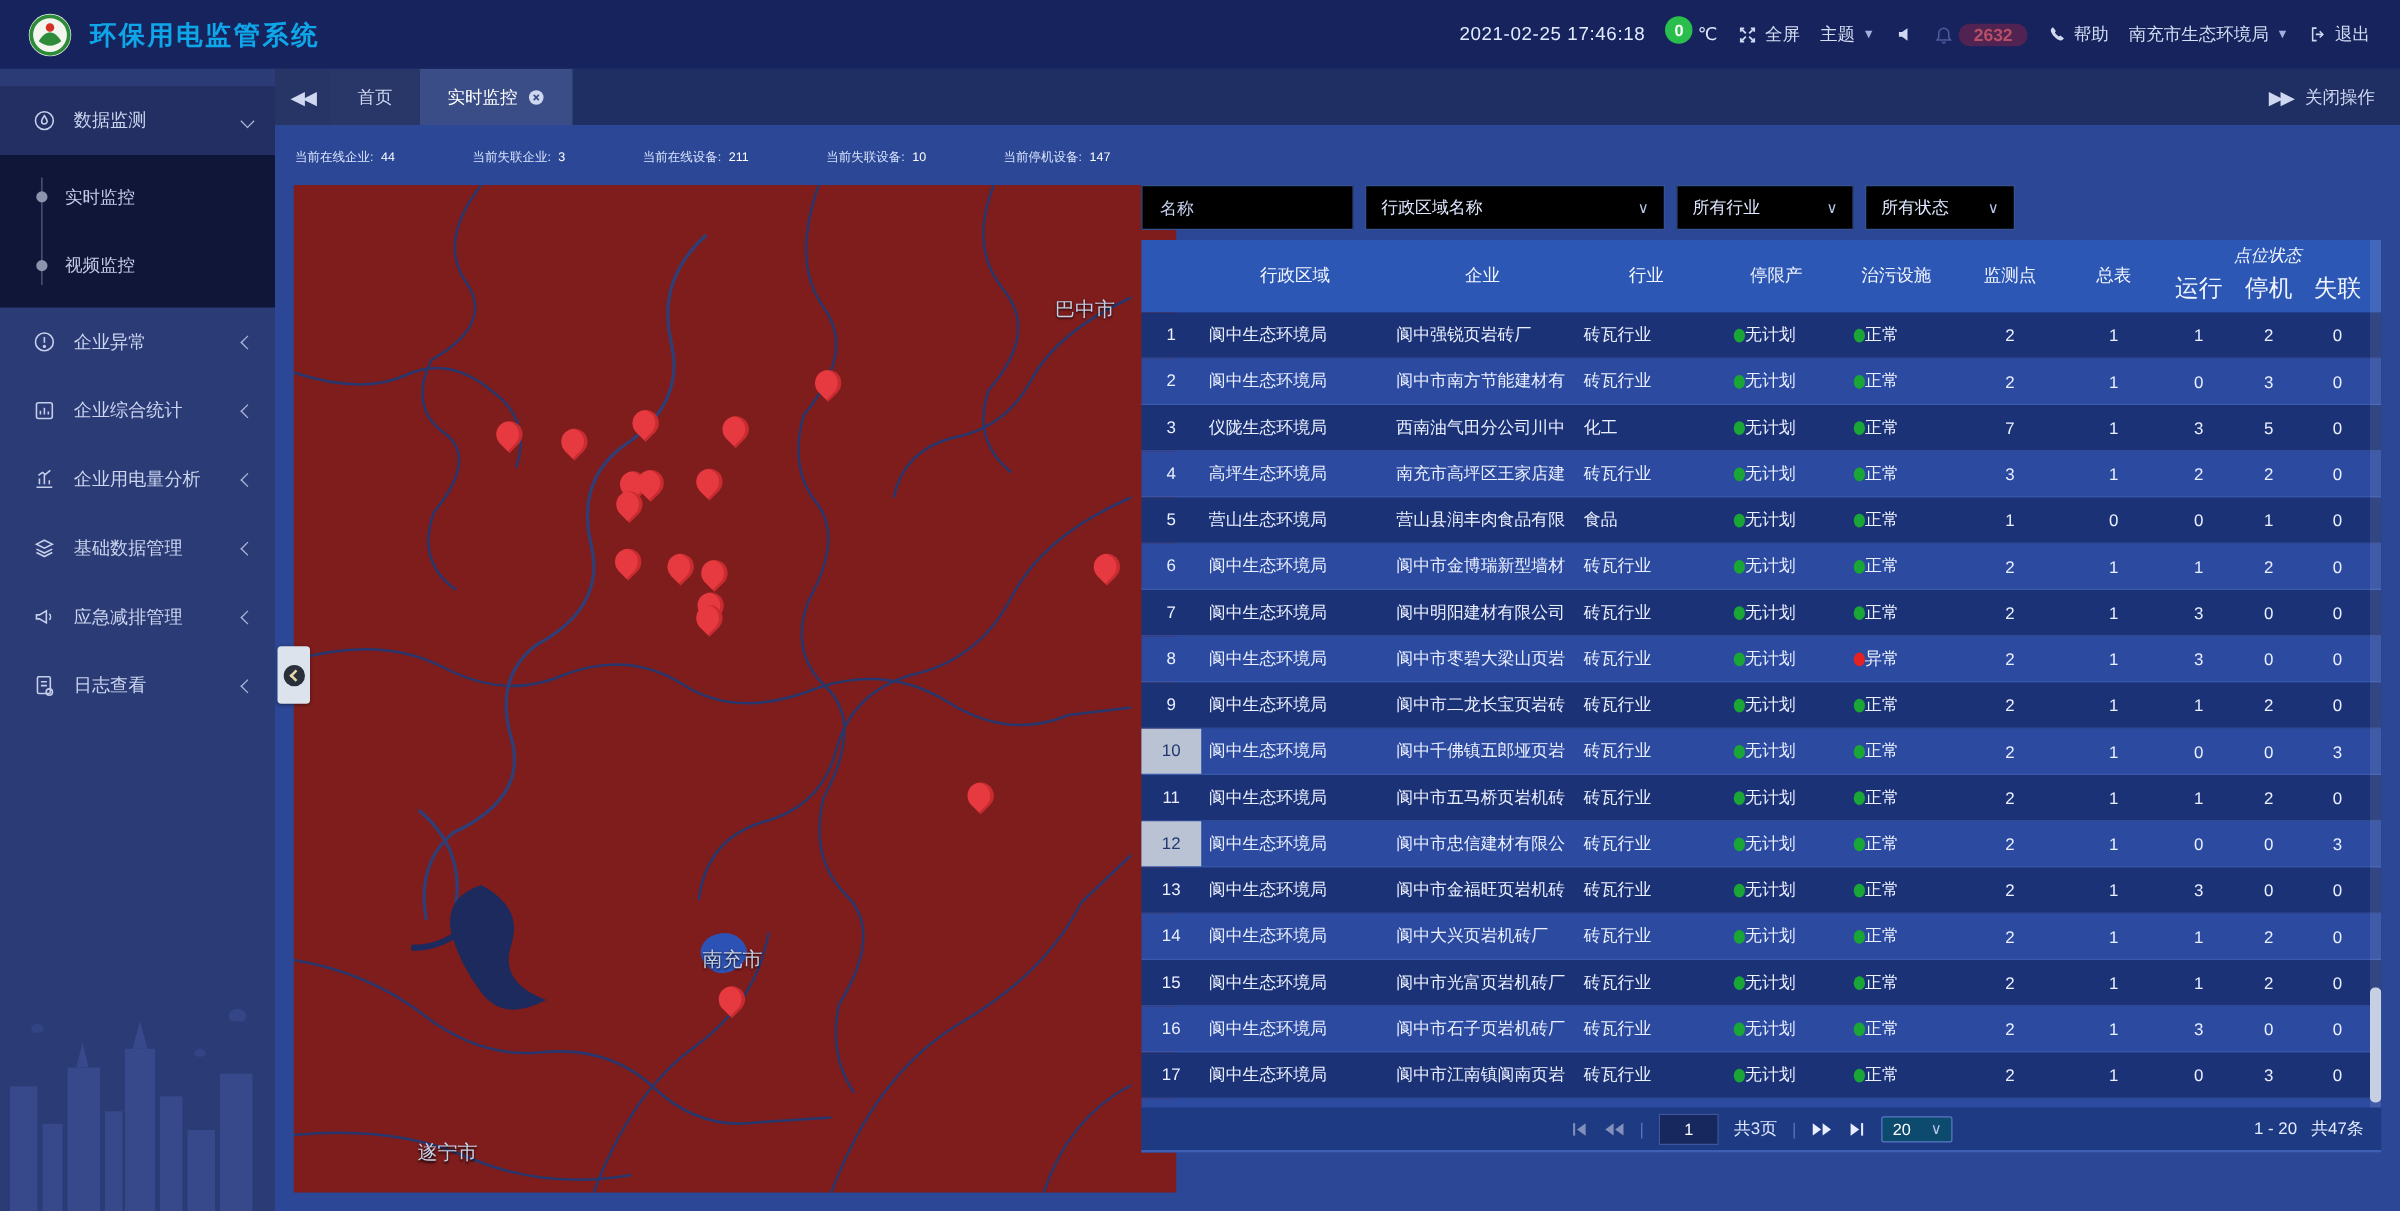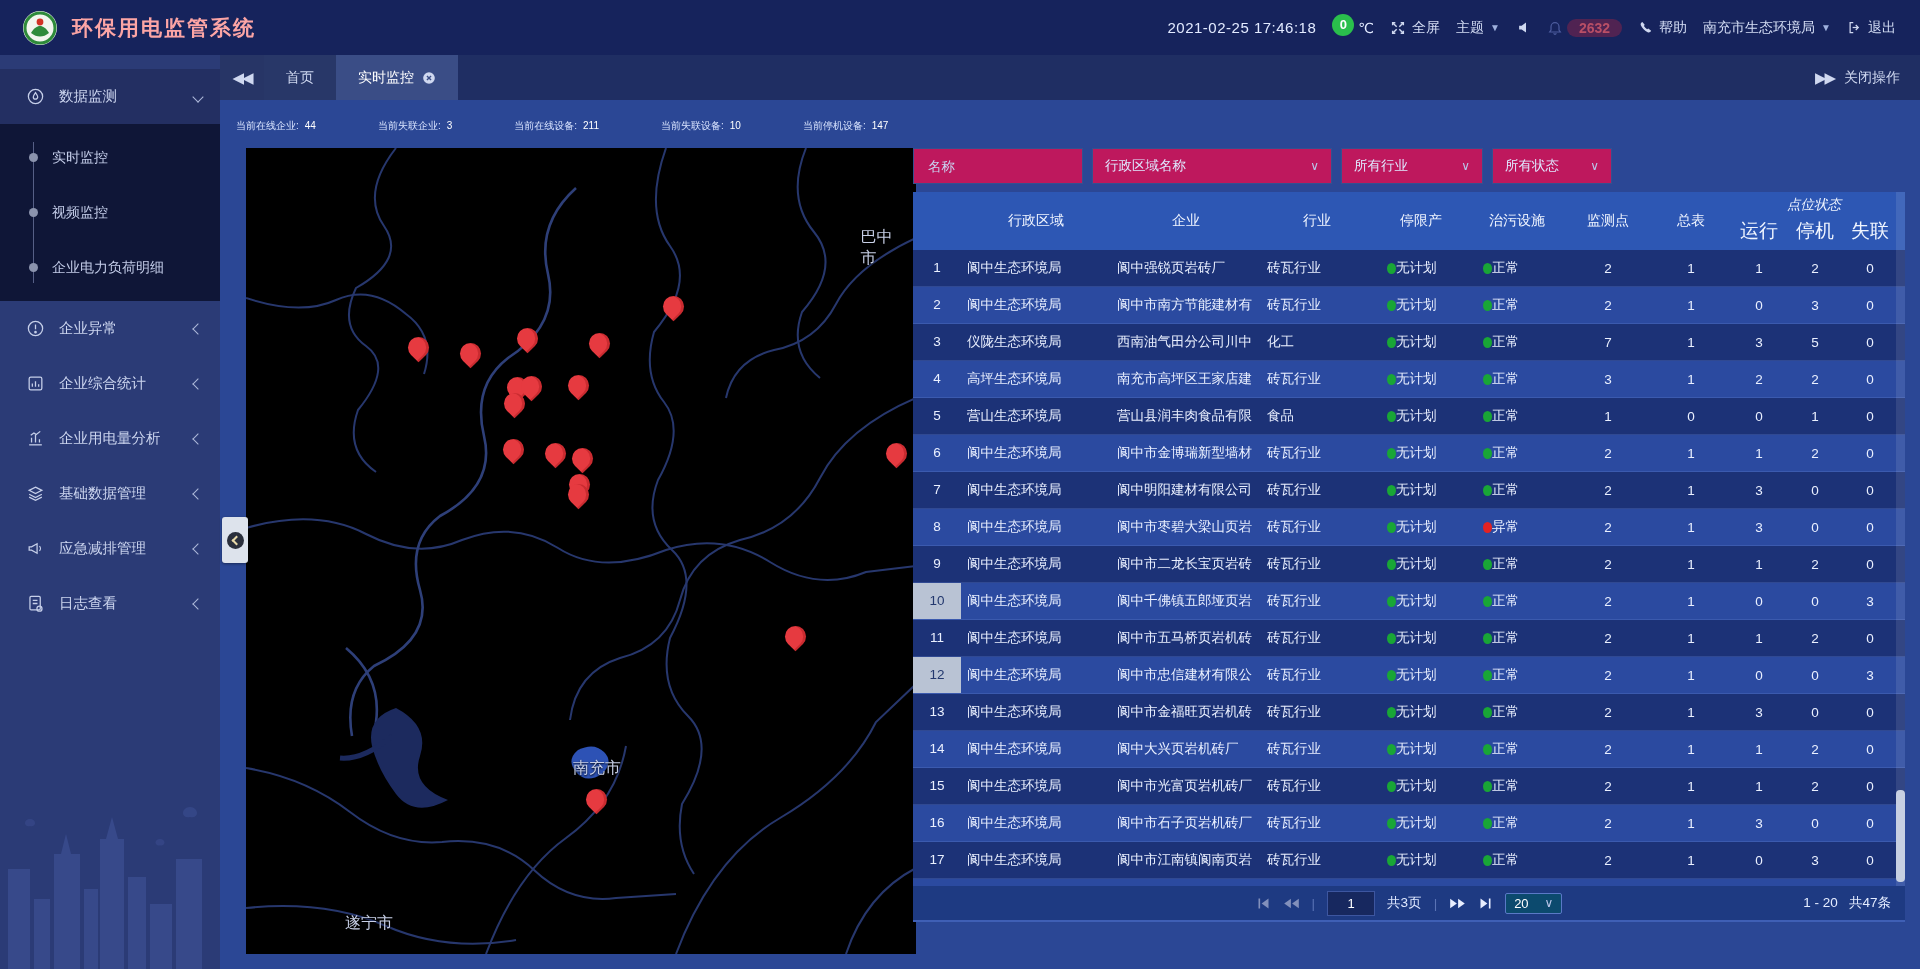--- a/index.html
+++ b/index.html
@@ -2,21 +2,21 @@
 <html><head>
 <meta charset="utf-8">
 <style>
   html,body{margin:0;padding:0;background:#0b1333;}
   body{font-family:"Liberation Sans","DejaVu Sans",sans-serif;-webkit-font-smoothing:antialiased;}
   #app{position:relative;width:1920px;height:969px;background:#2b4795;overflow:hidden;}
 
   
   #topbar{position:absolute;left:0;top:0;width:1920px;height:55px;background:#16235c;display:flex;align-items:center;z-index:30;}
   #logo{width:36px;height:36px;margin-left:22px;flex:none;}
-  #app-title{color:#fca5a5;font-size:21px;font-weight:bold;letter-spacing:2px;margin-left:14px;text-align:center;}
+  #app-title{color:#0ea5e9;font-size:21px;font-weight:bold;letter-spacing:2px;margin-left:14px;text-align:center;}
   #topbar-right{margin-left:auto;display:flex;align-items:center;gap:16px;padding-right:24px;color:#d5def5;font-size:14px;}
   #datetime{font-size:15px;color:#e2eaff;letter-spacing:.5px;}
   .temp-wrap{display:flex;align-items:flex-start;gap:4px;}
   .temp-circle{width:22px;height:22px;border-radius:50%;background:#2abf4c;color:#fff;font-size:13px;font-weight:bold;display:flex;align-items:center;justify-content:center;margin-top:-6px;}
   .temp-unit{color:#e2eaff;font-size:14px;}
   .top-item{display:flex;align-items:center;gap:6px;cursor:pointer;white-space:nowrap;}
   .caret{font-size:10px;color:#9fb0dd;}
   .badge-pill{background:rgba(150,35,70,.45);color:#b94f66;font-weight:bold;font-size:14px;border-radius:10px;padding:1px 12px;margin-left:-2px;}
   .icon-svg{display:block;}
 
@@ -42,31 +42,31 @@
   .tab.active{background:#3a4d86;color:#fff;}
   #tabbar-right{margin-left:auto;display:flex;align-items:center;gap:10px;padding-right:20px;color:#cfd8f0;font-size:14px;cursor:pointer;}
   .dbl-chev{font-size:15px;color:#cfd8f0;letter-spacing:-2px;}
 
   
   #stats{position:absolute;left:236px;top:108px;width:1670px;height:36px;display:flex;align-items:center;gap:62px;}
   .stat{color:#d9e4ff;font-size:10px;white-space:nowrap;}
   .stat b{font-weight:normal;color:#ffffff;margin-left:6px;}
 
   
-  #map{position:absolute;left:246px;top:148px;width:670px;height:806px;background:#000000;overflow:hidden;}
+  #map{position:absolute;left:235px;top:148px;width:670px;height:806px;background:#7f1d1d;overflow:hidden;padding-left:36px;}
   .city-label{position:absolute;color:#c7cfe6;font-size:16px;transform:translate(-50%,-50%);text-shadow:0 1px 2px #000;}
   .pin{position:absolute;width:21px;height:21px;background:#e63a40;border-radius:50% 50% 50% 0;transform:rotate(-45deg);margin-left:-10px;margin-top:-21px;box-shadow:inset -2px -2px 0 rgba(120,0,0,.25);}
   #collapse-handle{position:absolute;left:222px;top:517px;width:26px;height:46px;background:#dde3ec;border-radius:3px;display:flex;align-items:center;justify-content:center;cursor:pointer;z-index:25;box-shadow:0 1px 3px rgba(0,0,0,.4);}
   #collapse-handle .circ{width:17px;height:17px;border-radius:50%;background:#2a2f3c;display:flex;align-items:center;justify-content:center;}
   #collapse-handle .circ .chev{width:5px;height:5px;border-right:2px solid #e8d9a8;border-bottom:2px solid #e8d9a8;transform:rotate(135deg);margin-left:2px;}
 
   
   #right{position:absolute;left:913px;top:148px;width:992px;height:774px;}
   #filters{display:flex;gap:9px;height:36px;}
-  .f-box{background:#be185d;border:1px solid #35508f;color:#dfe8ff;font-size:13.5px;display:flex;align-items:center;padding:0 12px;box-sizing:border-box;}
+  .f-box{background:#000000;border:1px solid #35508f;color:#dfe8ff;font-size:13.5px;display:flex;align-items:center;padding:0 12px;box-sizing:border-box;}
   #f-name{width:170px;}
   #f-name input{background:transparent;border:none;outline:none;color:#dfe8ff;font-size:13.5px;width:100%;font-family:inherit;}
   #f-name input::placeholder{color:#c9d4f2;opacity:1;}
   .f-select{justify-content:space-between;cursor:pointer;}
   #f-region{width:240px;}
   #f-industry{width:142px;}
   #f-status{width:120px;}
   .sel-caret{color:#b9c6ea;font-size:12px;margin-left:10px;}
 
   #table-wrap{position:absolute;left:0;top:44px;width:992px;height:696px;overflow:hidden;}
@@ -173,24 +173,20 @@
         </div>
         <div class="submenu">
           <div class="submenu-line"></div>
           <div class="sub-item">
             <span class="dot"></span>
             <span>实时监控</span>
           </div>
           <div class="sub-item">
             <span class="dot"></span>
             <span>视频监控</span>
-          </div>
-          <div class="sub-item">
-            <span class="dot"></span>
-            <span>企业电力负荷明细</span>
           </div>
         </div>
         <div class="side-item">
           <svg width="19" height="19" viewBox="0 0 24 24" fill="none" stroke="#c6cfe9" stroke-width="1.6">
             <circle cx="12" cy="12" r="9"></circle>
             <path d="M12 7v6"></path>
             <circle cx="12" cy="16.6" r=".9" fill="#c6cfe9"></circle>
           </svg>
           <span class="lbl">企业异常</span>
           <span class="chev left"></span>

